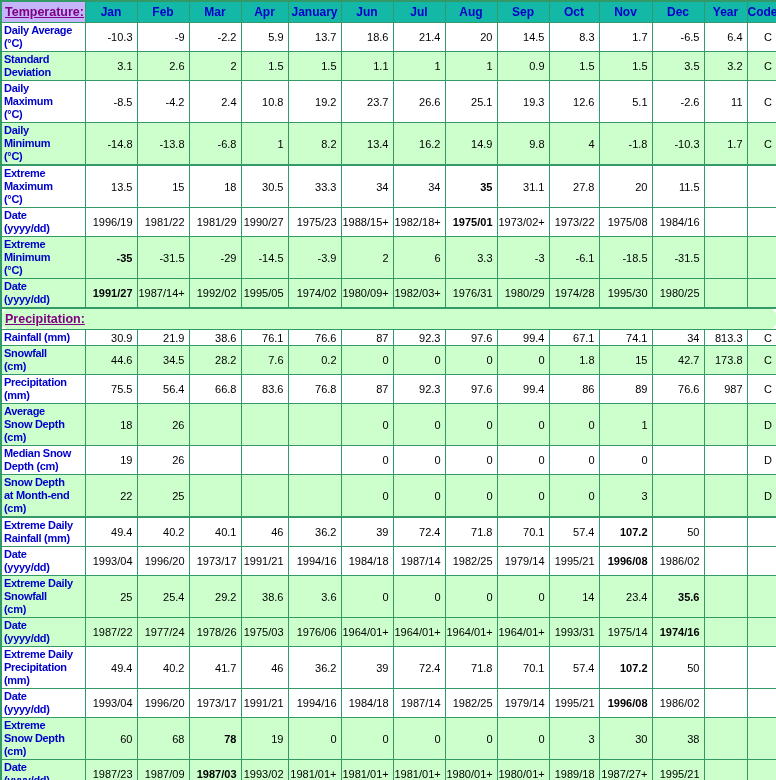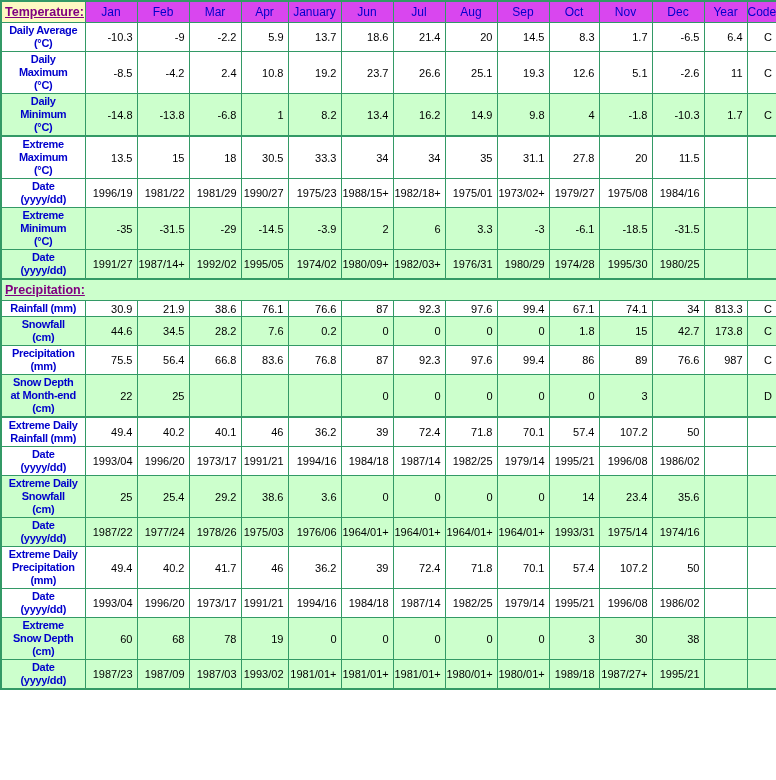--- a/index.html
+++ b/index.html
@@ -1,30 +1,30 @@
 <!DOCTYPE html>
 <html><head>
 <meta charset="utf-8">
 <style>
   html,body{margin:0;padding:0;background:#FFFFFF;}
   .wrap{width:776px;}
   table{border-collapse:collapse;table-layout:fixed;width:776px;border:2px solid #339966;
         font-family:"Liberation Sans",sans-serif;}
   td,th{border:1px solid #339966;vertical-align:middle;overflow:hidden;}
-  th.colhead{background:#d946ef;color:#0000CC;font-size:12px;font-weight:normal;text-align:center;padding:3px 0;margin-left:8px;}
-  th.corner{background:#fef9c3;color:#800080;text-align:left;text-decoration:underline;
+  th.colhead{background:#14b8a6;color:#0000CC;font-size:12px;font-weight:bold;text-align:center;padding:3px 0;margin-left:8px;}
+  th.corner{background:#c4b5fd;color:#800080;text-align:left;text-decoration:underline;
             font-size:12.5px;font-weight:bold;padding:3px 3px;}
   td.label{color:#0000CC;font-weight:bold;font-size:11px;line-height:13px;letter-spacing:-0.3px;
-           white-space:pre-line;text-align:center;padding:1px 2px;}
+           white-space:pre-line;text-align:left;padding:1px 2px;}
   td.num{font-size:11px;text-align:right;padding:1px 4px 1px 1px;white-space:nowrap;color:#000000;}
-  td.b{font-weight:normal;}
+  td.b{font-weight:bold;}
   tr.green td{background:#CCFFCC;}
   tr.white td{background:#FFFFFF;}
   td.section{background:#CCFFCC;color:#800080;font-weight:bold;font-size:12.5px;
-             text-align:left;text-decoration:underline;padding:3px 3px;}
+             text-align:left;text-decoration:underline;padding:3px 3px;border-radius:10px;}
   tr.thick td, tr.thick th{border-top:2px solid #339966;}
 </style>
 </head>
 <body>
 
 <div class="wrap">
   <table>
       <colgroup>
         <col style="width: 84px;">
         <col style="width: 52px;">
@@ -73,20 +73,38 @@
           <td class="num">18.6</td>
           <td class="num">21.4</td>
           <td class="num">20</td>
           <td class="num">14.5</td>
           <td class="num">8.3</td>
           <td class="num">1.7</td>
           <td class="num">-6.5</td>
           <td class="num">6.4</td>
           <td class="num">C</td>
         </tr>
+        <tr class="green">
+          <td class="label">Standard
+Deviation</td>
+          <td class="num">3.1</td>
+          <td class="num">2.6</td>
+          <td class="num">2</td>
+          <td class="num">1.5</td>
+          <td class="num">1.5</td>
+          <td class="num">1.1</td>
+          <td class="num">1</td>
+          <td class="num">1</td>
+          <td class="num">0.9</td>
+          <td class="num">1.5</td>
+          <td class="num">1.5</td>
+          <td class="num">3.5</td>
+          <td class="num">3.2</td>
+          <td class="num">C</td>
+        </tr>
         <tr class="white">
           <td class="label">Daily
 Maximum
 (°C)</td>
           <td class="num">-8.5</td>
           <td class="num">-4.2</td>
           <td class="num">2.4</td>
           <td class="num">10.8</td>
           <td class="num">19.2</td>
           <td class="num">23.7</td>
@@ -142,21 +160,21 @@
 (yyyy/dd)</td>
           <td class="num">1996/19</td>
           <td class="num">1981/22</td>
           <td class="num">1981/29</td>
           <td class="num">1990/27</td>
           <td class="num">1975/23</td>
           <td class="num">1988/15+</td>
           <td class="num">1982/18+</td>
           <td class="num b">1975/01</td>
           <td class="num">1973/02+</td>
-          <td class="num">1979/27</td>
+          <td class="num">1973/22</td>
           <td class="num">1975/08</td>
           <td class="num">1984/16</td>
           <td class="num"></td>
           <td class="num"></td>
         </tr>
         <tr class="green">
           <td class="label">Extreme
 Minimum
 (°C)</td>
           <td class="num b">-35</td>
@@ -242,20 +260,57 @@
           <td class="num">92.3</td>
           <td class="num">97.6</td>
           <td class="num">99.4</td>
           <td class="num">86</td>
           <td class="num">89</td>
           <td class="num">76.6</td>
           <td class="num">987</td>
           <td class="num">C</td>
         </tr>
         <tr class="green">
+          <td class="label">Average
+Snow Depth
+(cm)</td>
+          <td class="num">18</td>
+          <td class="num">26</td>
+          <td class="num"></td>
+          <td class="num"></td>
+          <td class="num"></td>
+          <td class="num">0</td>
+          <td class="num">0</td>
+          <td class="num">0</td>
+          <td class="num">0</td>
+          <td class="num">0</td>
+          <td class="num">1</td>
+          <td class="num"></td>
+          <td class="num"></td>
+          <td class="num">D</td>
+        </tr>
+        <tr class="white">
+          <td class="label">Median Snow
+Depth (cm)</td>
+          <td class="num">19</td>
+          <td class="num">26</td>
+          <td class="num"></td>
+          <td class="num"></td>
+          <td class="num"></td>
+          <td class="num">0</td>
+          <td class="num">0</td>
+          <td class="num">0</td>
+          <td class="num">0</td>
+          <td class="num">0</td>
+          <td class="num">0</td>
+          <td class="num"></td>
+          <td class="num"></td>
+          <td class="num">D</td>
+        </tr>
+        <tr class="green">
           <td class="label">Snow Depth
 at Month-end
 (cm)</td>
           <td class="num">22</td>
           <td class="num">25</td>
           <td class="num"></td>
           <td class="num"></td>
           <td class="num"></td>
           <td class="num">0</td>
           <td class="num">0</td>

